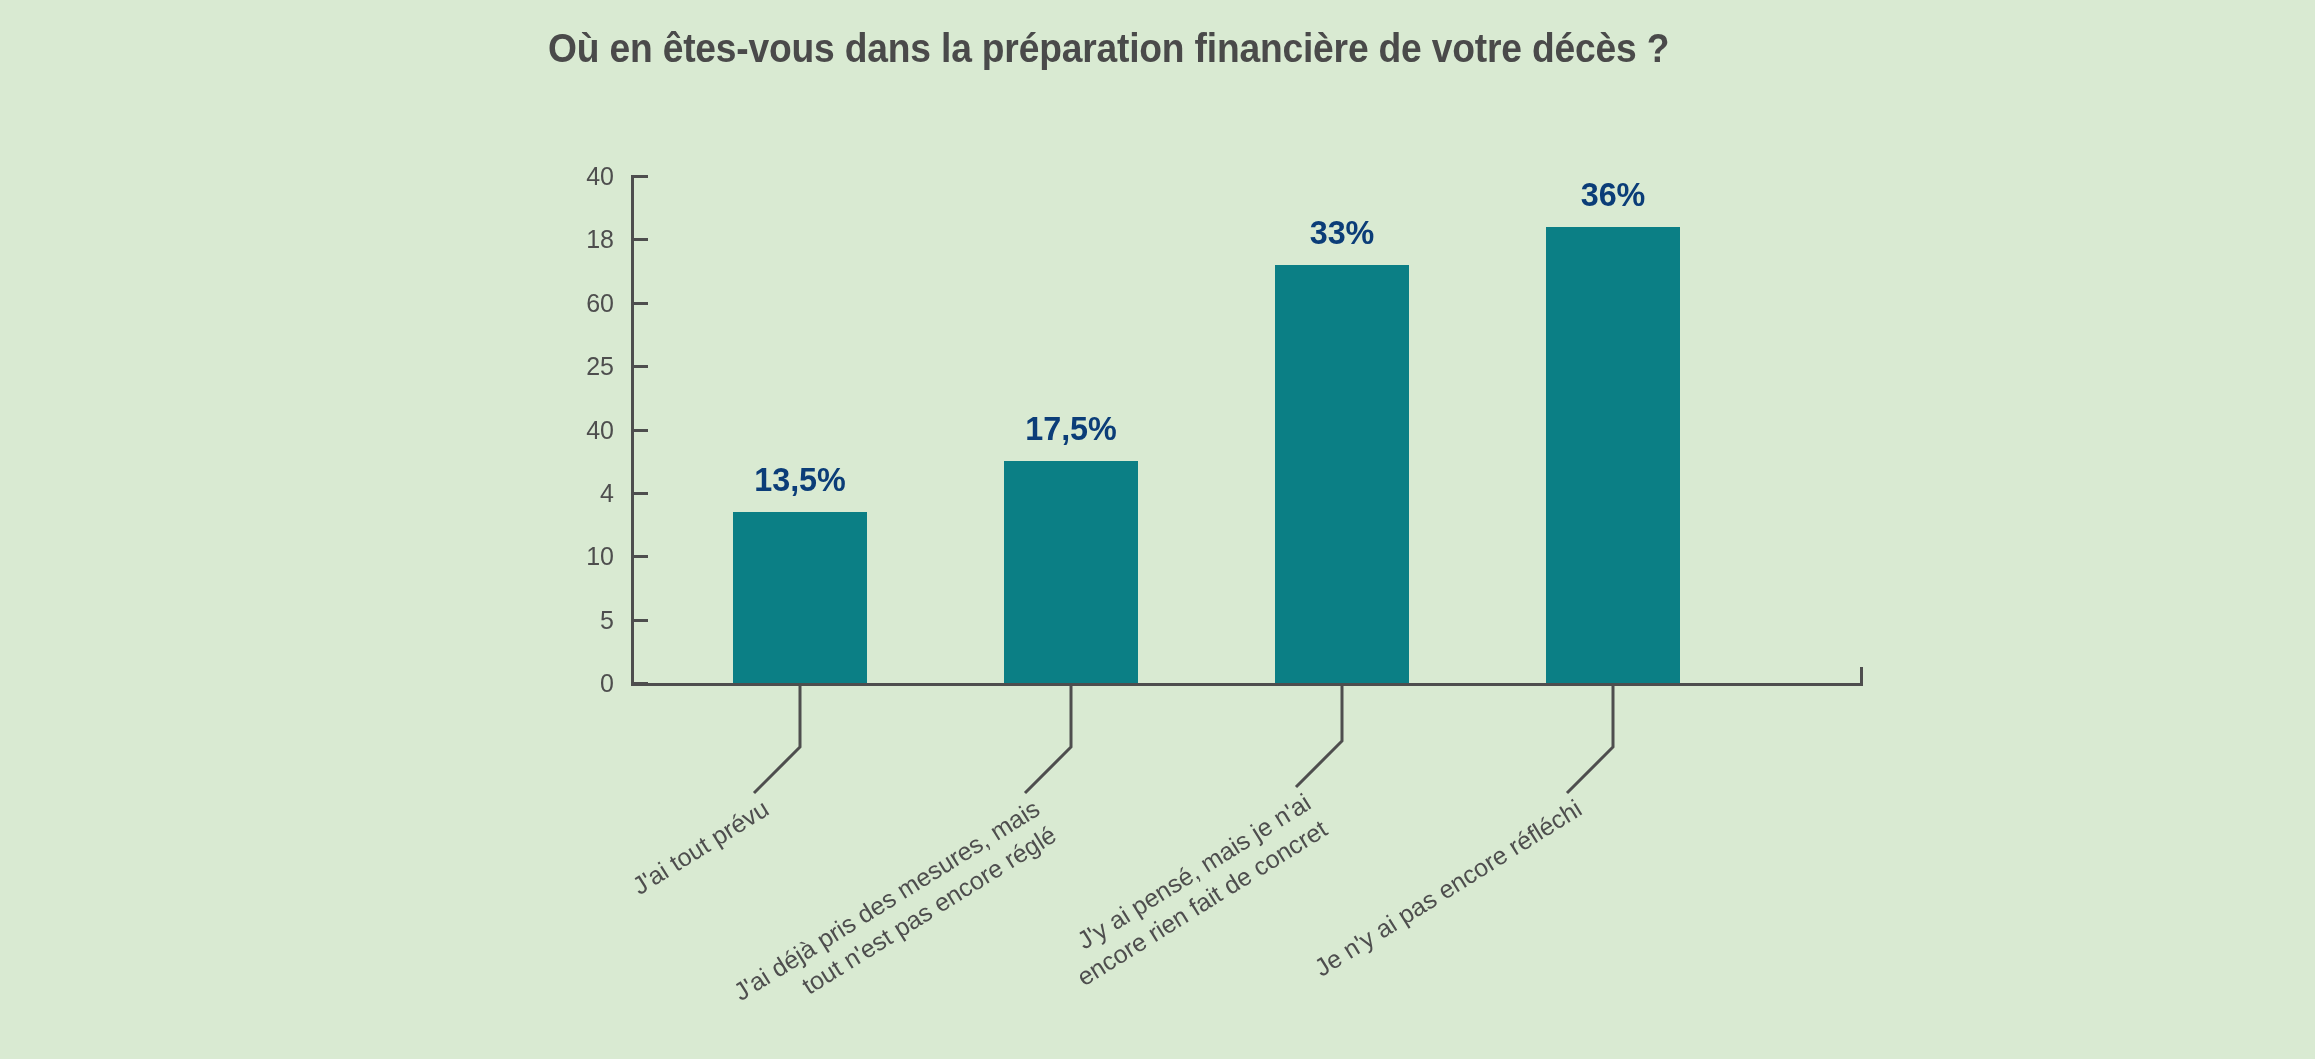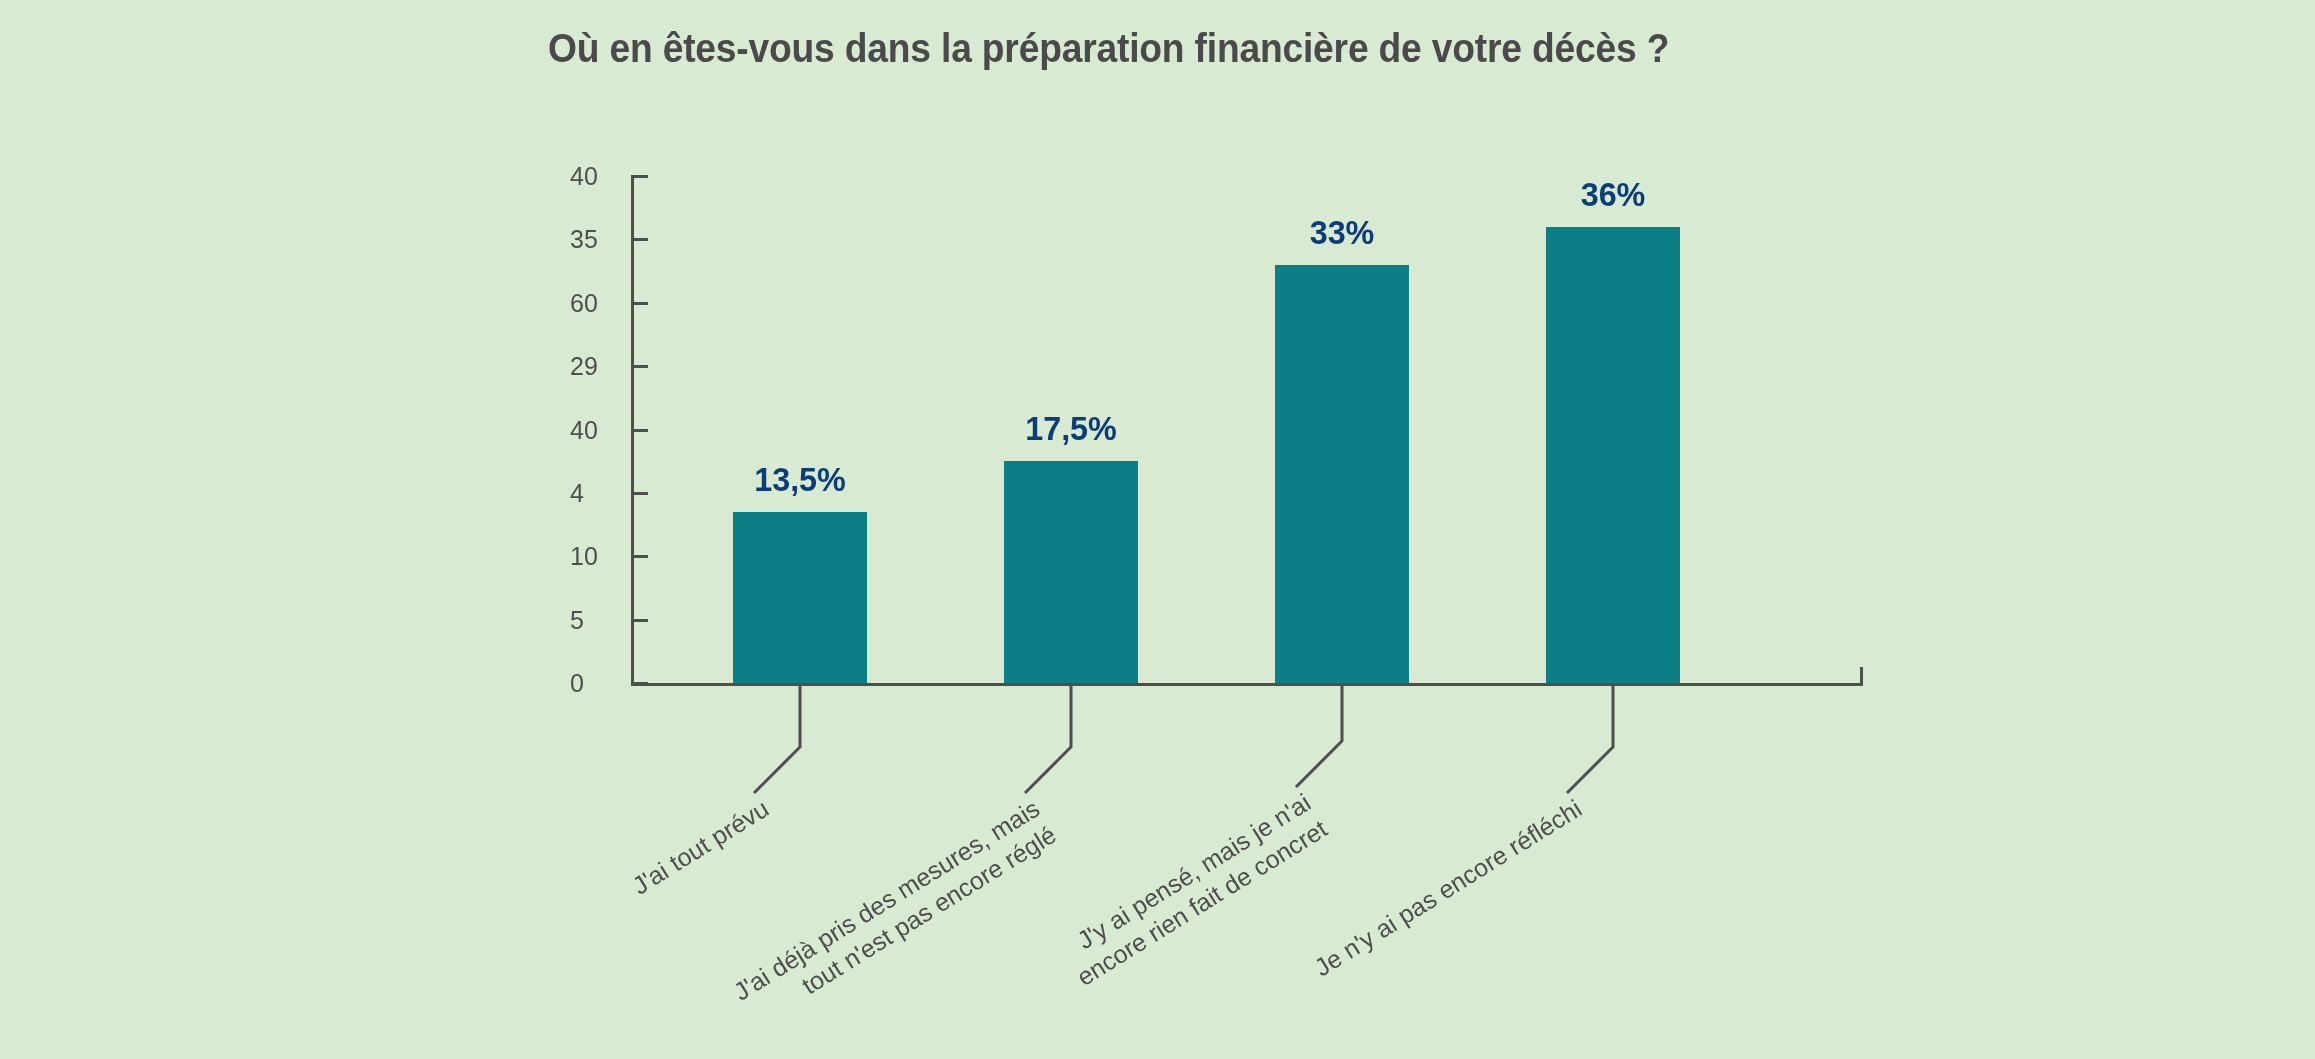--- a/index.html
+++ b/index.html
@@ -76,21 +76,21 @@
     width: 3px;
     height: 17px;
     left: 1860px;
     top: 667px;
   }
 
   .ytick-label {
     position: absolute;
     right: 0;
     width: 44px;
-    text-align: left;
+    text-align: right;
     font-size: 25px;
     color: #4e4e4e;
     font-family: "Liberation Sans", sans-serif;
     transform: translateY(-14px);
   }
   .ytick-wrap {
     position: absolute;
     left: 540px;
     width: 74px;
     height: 0;
@@ -163,29 +163,29 @@
         <div class="tick" style="top: 491.875px;"></div>
         <div class="ytick-wrap" style="top: 492.875px;">
           <div class="ytick-label">4</div>
         </div>
         <div class="tick" style="top: 428.5px;"></div>
         <div class="ytick-wrap" style="top: 429.5px;">
           <div class="ytick-label">40</div>
         </div>
         <div class="tick" style="top: 365.125px;"></div>
         <div class="ytick-wrap" style="top: 366.125px;">
-          <div class="ytick-label">29</div>
+          <div class="ytick-label">25</div>
         </div>
         <div class="tick" style="top: 301.75px;"></div>
         <div class="ytick-wrap" style="top: 302.75px;">
           <div class="ytick-label">60</div>
         </div>
         <div class="tick" style="top: 238.375px;"></div>
         <div class="ytick-wrap" style="top: 239.375px;">
-          <div class="ytick-label">35</div>
+          <div class="ytick-label">18</div>
         </div>
         <div class="tick" style="top: 175px;"></div>
         <div class="ytick-wrap" style="top: 176px;">
           <div class="ytick-label">40</div>
         </div>
       </div>
     <div id="bars">
         <div class="bar" title="13,5%" style="left: 733px; top: 511.887px; width: 134px; height: 171.113px;"></div>
         <div class="bar" title="17,5%" style="left: 1004px; top: 461.188px; width: 134px; height: 221.812px;"></div>
         <div class="bar" title="33%" style="left: 1275px; top: 264.725px; width: 134px; height: 418.275px;"></div>

